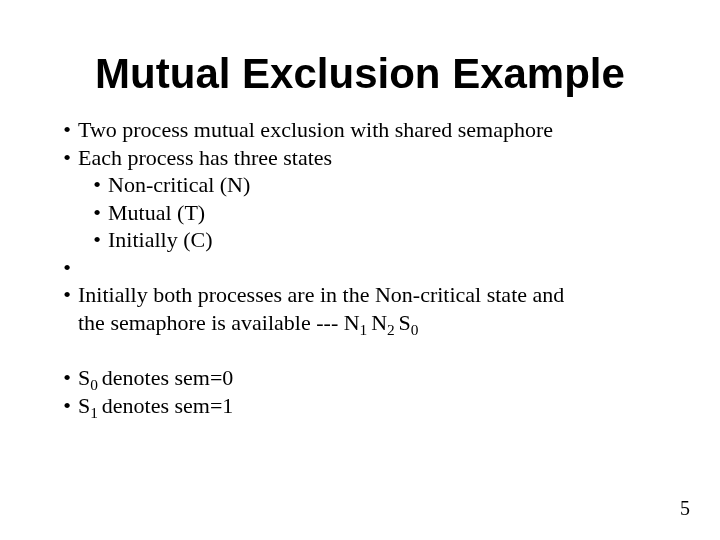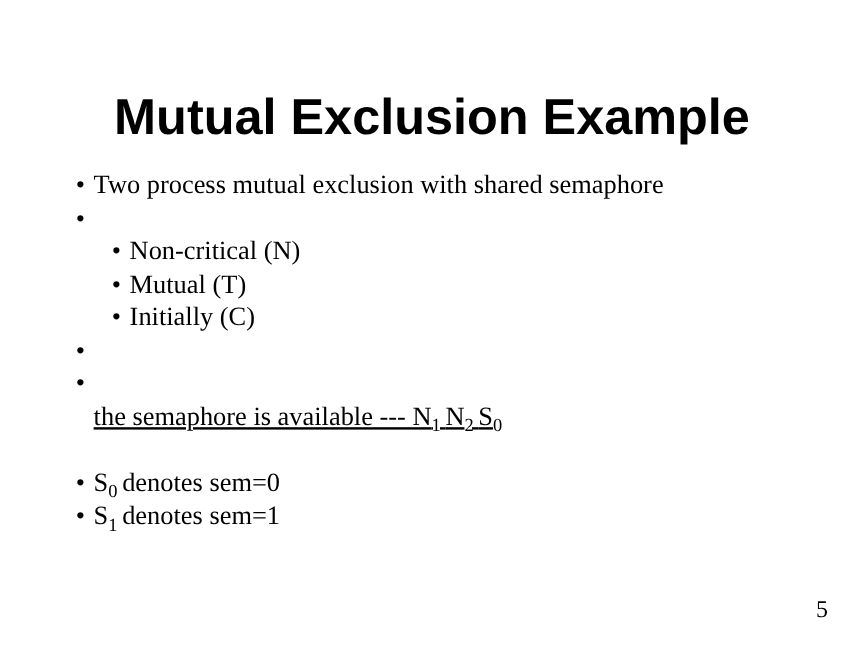--- a/index.html
+++ b/index.html
@@ -7,21 +7,21 @@
     padding: 0;
     width: 720px;
     height: 540px;
     background: #fff;
     font-family: "Times New Roman", Times, serif;
     color: #000;
     position: relative;
     box-sizing: border-box;
   }
   .slide {
-    padding: 74px 60px 0 60px;
+    padding: 50px 60px 0 60px;
   }
   .title {
     font-family: "Comic Sans MS", "Comic Sans", cursive, sans-serif;
     font-weight: bold;
     font-size: 42px;
     text-align: center;
     margin: 0 0 18px 0;
   }
   .body {
     font-size: 22px;
@@ -42,37 +42,38 @@
     vertical-align: sub;
     line-height: 0;
   }
   .gap { height: 28px; }
   .pagenum {
     position: absolute;
     right: 30px;
     bottom: 20px;
     font-size: 20px;
   }
-  .nowrap { white-space: nowrap; text-decoration: underline; }
+  .nowrap { white-space: nowrap; }
 </style>
 </head>
 <body>
 
 <div class="slide">
   <h1 class="title">Mutual Exclusion Example</h1>
 
   <div class="body">
 
     <div class="bullet">
       <span class="dot">•</span>
       <span>Two process mutual exclusion with shared semaphore</span>
     </div>
 
     <div class="bullet">
       <span class="dot">•</span>
+      <span>Each process has three states</span>
     </div>
 
     <div class="bullet lvl2">
       <span class="dot">•</span>
       <span>Non-critical (N)</span>
     </div>
     <div class="bullet lvl2">
       <span class="dot">•</span>
       <span>Mutual (T)</span>
     </div>
@@ -80,20 +81,21 @@
       <span class="dot">•</span>
       <span>Initially (C)</span>
     </div>
 
     <div class="bullet">
       <span class="dot">•</span>
     </div>
 
     <div class="bullet">
       <span class="dot">•</span>
+      <span>Initially both processes are in the Non-critical state and</span>
     </div>
     <div class="bullet">
       <span class="dot"></span>
       <span class="nowrap">
         <span>the semaphore is available --- N</span><sub>1 </sub><span>N</span><sub>2 </sub><span>S</span><sub>0</sub>
       </span>
     </div>
 
     <div class="gap"></div>
 

